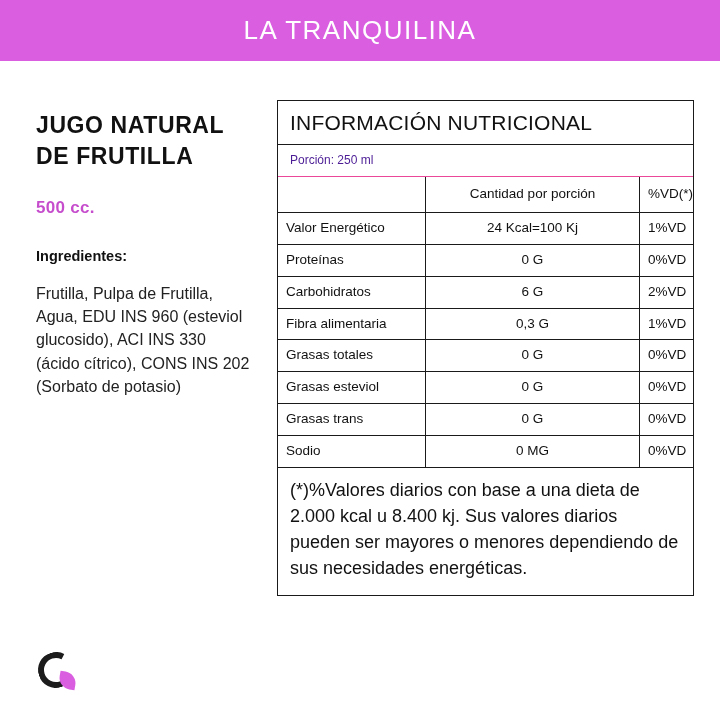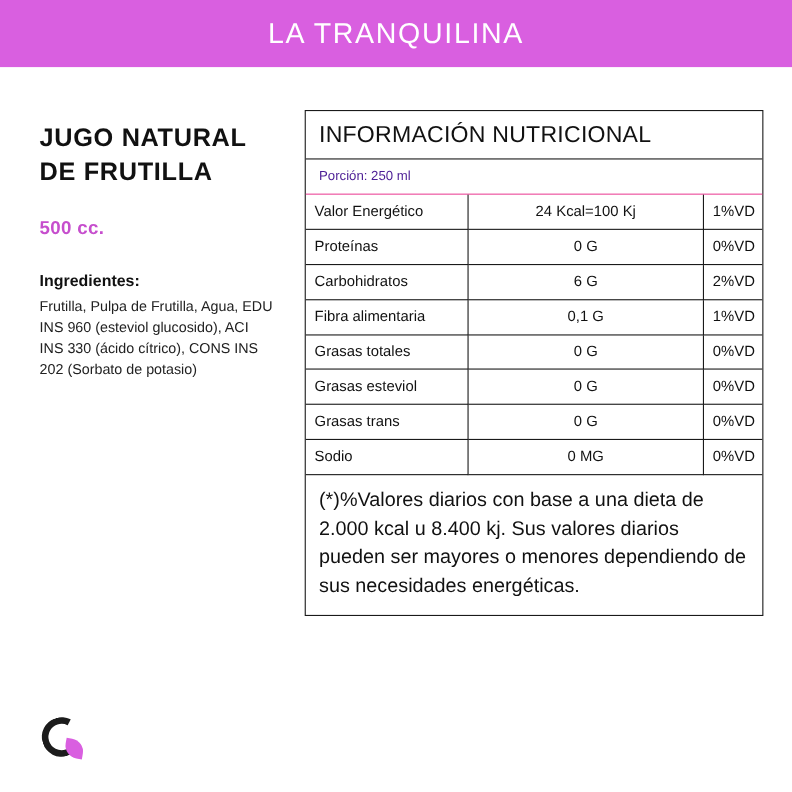--- a/index.html
+++ b/index.html
@@ -59,22 +59,22 @@
     color: #c64ecd;
     letter-spacing: 0.3px;
   }
   .ingredients-title {
     margin-top: 30px;
     font-size: 14.5px;
     font-weight: bold;
     color: #111111;
   }
   .ingredients-text {
-    margin-top: 6px;
-    font-size: 13px;
+    margin-top: 18px;
+    font-size: 16px;
     color: #222222;
     line-height: 1.45;
     width: 215px;
   }
   
   .logo {
     position: absolute;
     left: 38px;
     bottom: 26px;
     width: 42px;
@@ -190,38 +190,43 @@
   <div class="logo">
     <div class="logo-c"></div>
     <div class="logo-leaf"></div>
   </div>
 
   <div class="nutri-box">
     <div class="nutri-title">INFORMACIÓN NUTRICIONAL</div>
     <div class="nutri-portion">Porción: 250 ml</div>
     <table class="nutri">
       <tbody>
+        <tr class="head">
+          <td class="c-label"></td>
+          <td class="c-amount">Cantidad por porción</td>
+          <td class="c-vd">%VD(*)</td>
+        </tr>
         <tr>
           <td class="c-label">Valor Energético</td>
           <td class="c-amount">24 Kcal=100 Kj</td>
           <td class="c-vd">1%VD</td>
         </tr>
         <tr>
           <td class="c-label">Proteínas</td>
           <td class="c-amount">0 G</td>
           <td class="c-vd">0%VD</td>
         </tr>
         <tr>
           <td class="c-label">Carbohidratos</td>
           <td class="c-amount">6 G</td>
           <td class="c-vd">2%VD</td>
         </tr>
         <tr>
           <td class="c-label">Fibra alimentaria</td>
-          <td class="c-amount">0,1 G</td>
+          <td class="c-amount">0,3 G</td>
           <td class="c-vd">1%VD</td>
         </tr>
         <tr>
           <td class="c-label">Grasas totales</td>
           <td class="c-amount">0 G</td>
           <td class="c-vd">0%VD</td>
         </tr>
         <tr>
           <td class="c-label">Grasas esteviol</td>
           <td class="c-amount">0 G</td>

